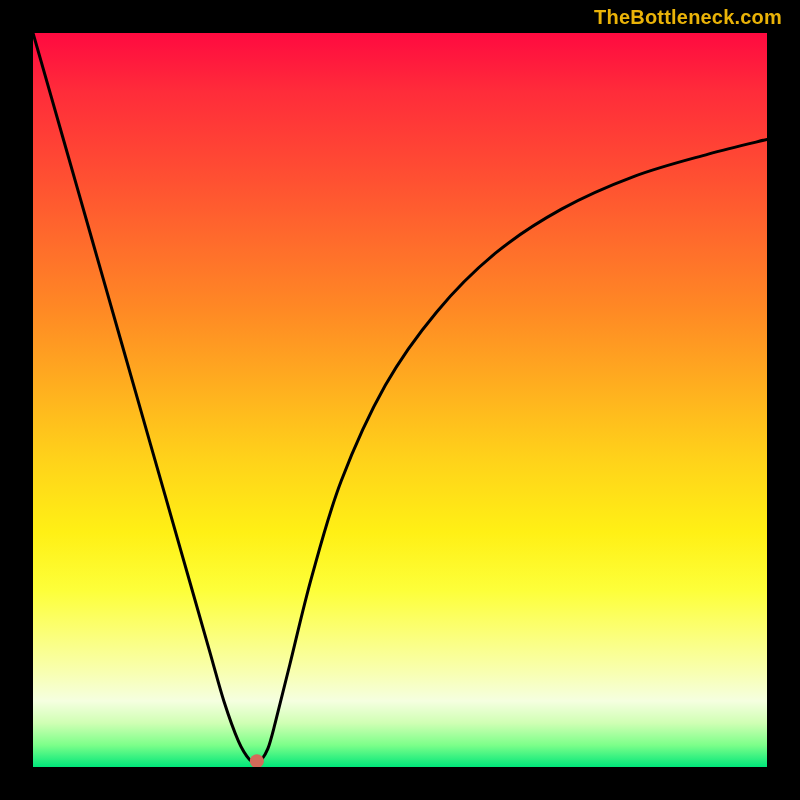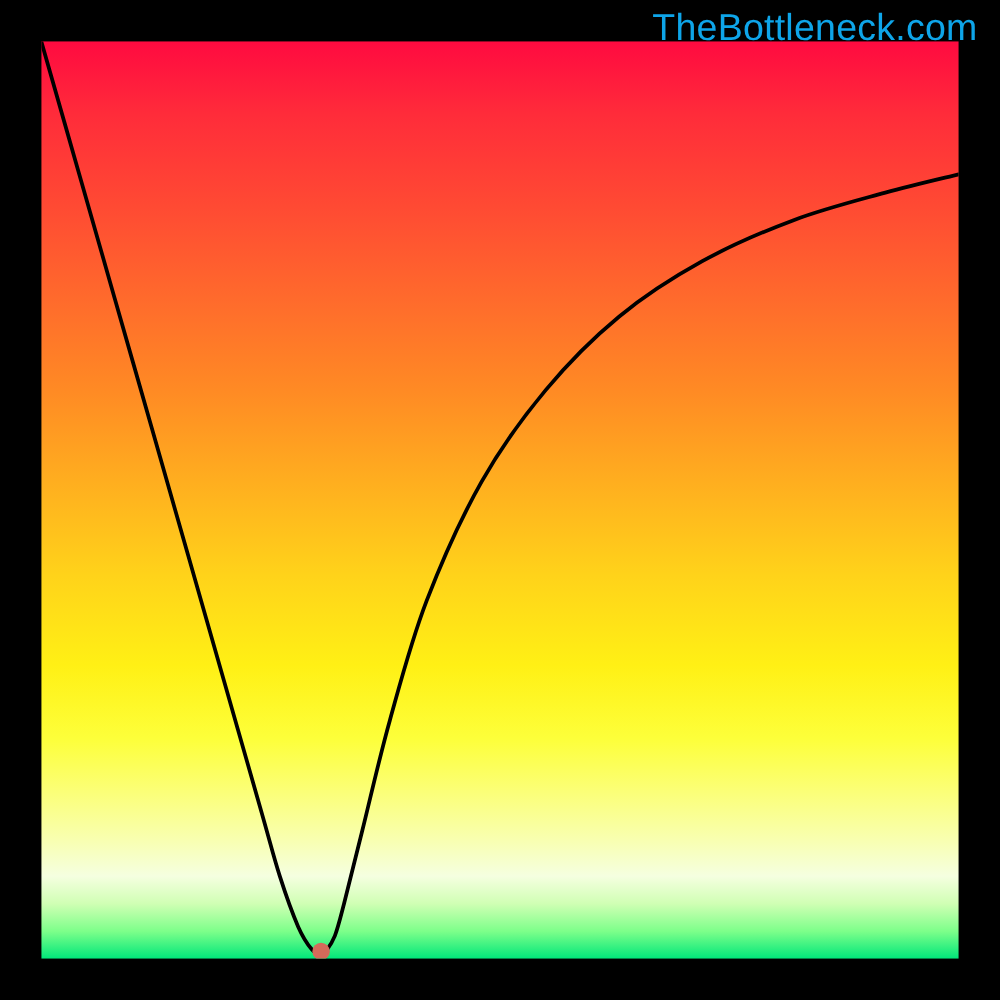--- a/index.html
+++ b/index.html
@@ -51,23 +51,23 @@
     position: absolute;
     inset: 0;
     width: 734px;
     height: 734px;
   }
   .watermark {
     position: absolute;
     top: 6px;
     right: 18px;
     font-family: Arial, Helvetica, sans-serif;
-    font-size: 30px;
-    font-weight: 400;
-    color: #0ea5e9;
+    font-size: 20px;
+    font-weight: 700;
+    color: #eab308;
     letter-spacing: 0.2px;
     user-select: none;
   }
 </style>
 </head>
 <body>
 
 <div class="frame">
   <div class="watermark">TheBottleneck.com</div>
   <div class="plot">

